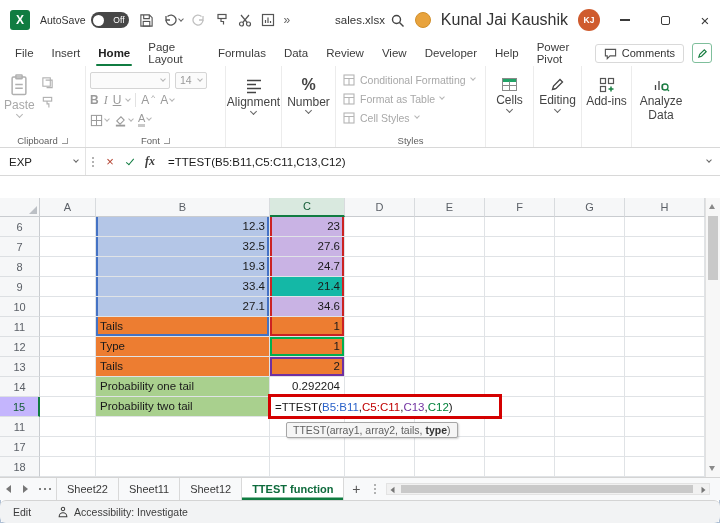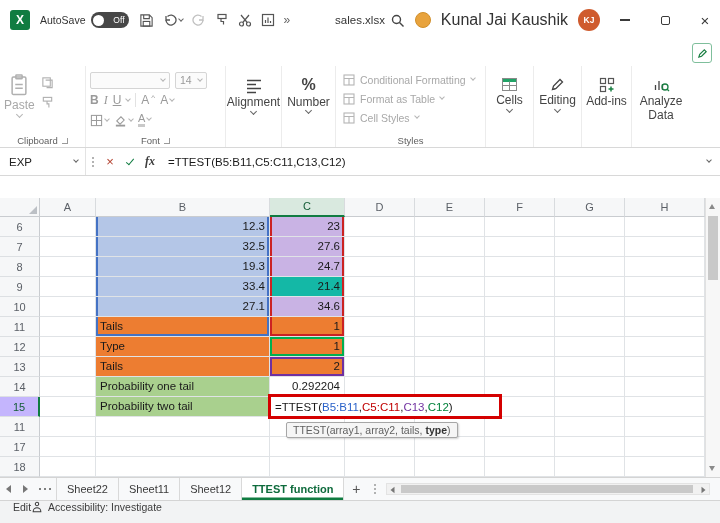--- a/index.html
+++ b/index.html
@@ -114,21 +114,21 @@
   .stab:first-child{border-left:1px solid #d9d9d9;}
   .stab.active{background:#fff;color:#0e6b3c;font-weight:bold;box-shadow:inset 0 -2.5px 0 var(--accent);}
   .addsheet{width:24px;display:flex;align-items:center;justify-content:center;font-size:14px;color:#555;}
   .sb-dotwrap{width:14px;display:flex;align-items:center;justify-content:center;}
   .hscroll{flex:1;margin:5px 10px 5px 4px;background:#f1f1f1;border:1px solid #e3e3e3;position:relative;}
   .hscroll .tri-l{position:absolute;left:3px;top:2px;transform:scale(.8);}
   .hscroll .tri-r{position:absolute;right:3px;top:2px;transform:scale(.8);}
   .hthumb{position:absolute;left:14px;right:16px;top:1px;bottom:1px;background:#c9c9c9;}
 
   
-  .statusbar{height:23px;background:#f2f3f4;border-top:1px solid #d4d4d4;display:flex;align-items:flex-start;padding:0 13px;font-size:10.5px;color:#3c3c3c;flex:0 0 auto;}
+  .statusbar{height:23px;background:#f2f3f4;border-top:1px solid #d4d4d4;display:flex;align-items:center;gap:26px;padding:0 13px;font-size:10.5px;color:#3c3c3c;flex:0 0 auto;border-radius:6px;}
   .accwrap{display:flex;align-items:center;gap:5px;}
 </style>
 </head>
 <body>
 
 <div class="app">
 
   <div class="titlebar">
     <div class="tb-left">
       <span class="xl-logo">X</span>
@@ -197,21 +197,40 @@
           <span class="minbar"></span>
         </span>
       <span class="winbtn">
           <span class="maxbox"></span>
         </span>
       <span class="winbtn closex">×</span>
     </div>
   </div>
 
   <div class="ribbontabs">
+    <div class="rt-list" id="ribbon-tabs">
+        <span class="rtab">File</span>
+        <span class="rtab">Insert</span>
+        <span class="rtab active">Home</span>
+        <span class="rtab">Page Layout</span>
+        <span class="rtab">Formulas</span>
+        <span class="rtab">Data</span>
+        <span class="rtab">Review</span>
+        <span class="rtab">View</span>
+        <span class="rtab">Developer</span>
+        <span class="rtab">Help</span>
+        <span class="rtab">Power Pivot</span>
+      </div>
     <div class="rt-right">
+      <span class="comments-btn">
+        <svg class="ic" width="13" height="13" viewBox="0 0 14 14" fill="none" stroke="#555" stroke-width="1.2">
+            <path d="M1.5 2.5h11v7h-6l-3 3v-3h-2z"></path>
+          </svg>
+        <span>Comments</span>
+      </span>
       <span class="editmode-btn">
         <svg class="ic" width="11" height="11" viewBox="0 0 12 12" fill="none" stroke="#1a7f43" stroke-width="1.3">
             <path d="M2 10l1-3 5-5 2 2-5 5z"></path>
           </svg>
       </span>
     </div>
   </div>
 
   <div class="ribbon">
 

